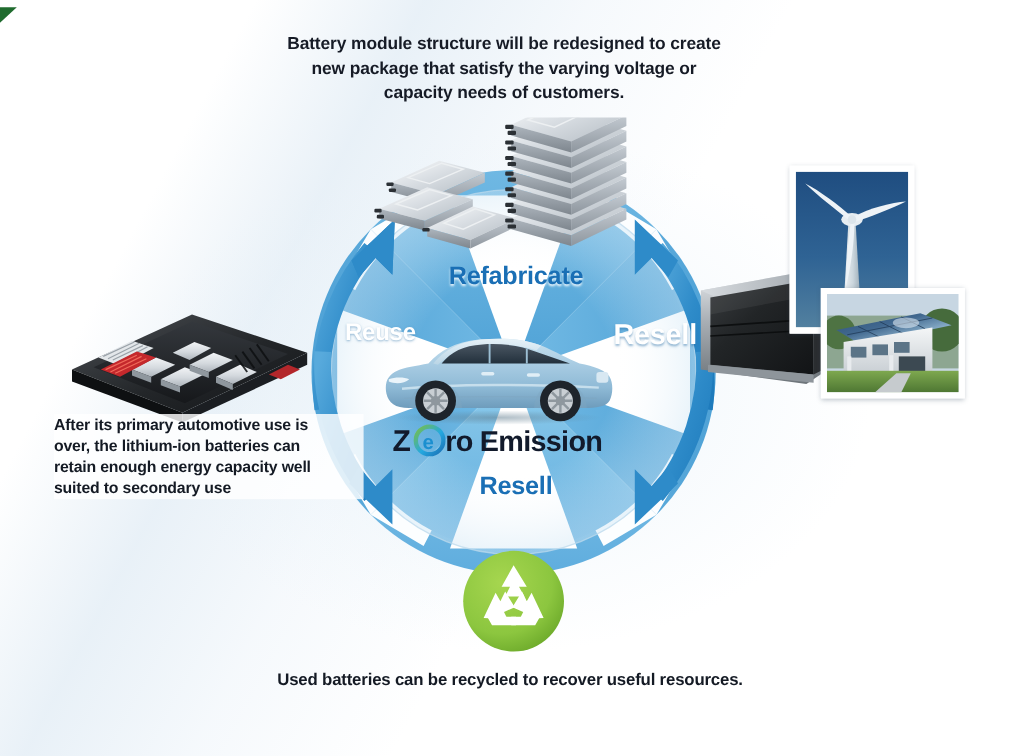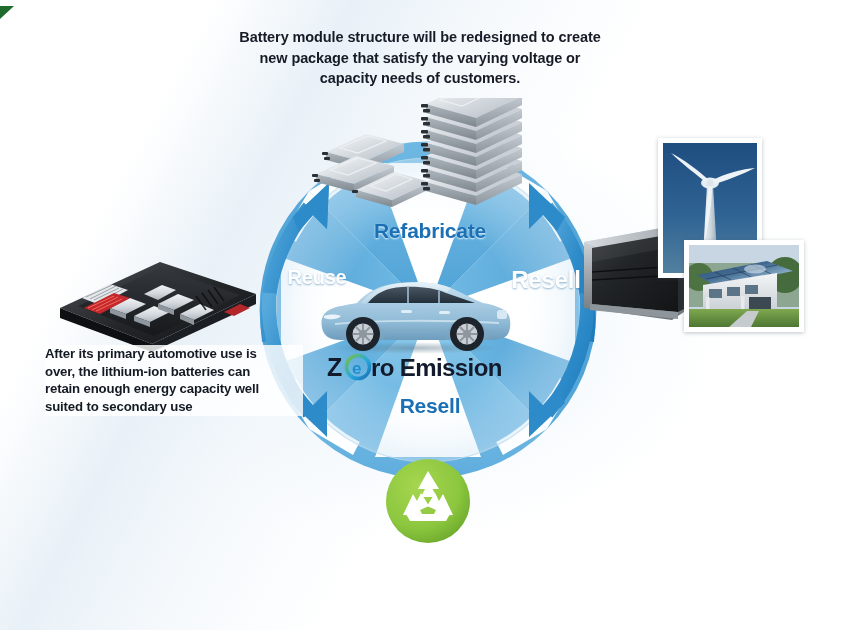--- a/index.html
+++ b/index.html
@@ -697,14 +697,15 @@
       <rect x="0" y="64" width="110" height="18" fill="url(#lawnG)"></rect>
 
       <path d="M40,82 L58,66 L70,66 L62,82 Z" fill="#C6CBCE"></path>
     </svg>
   </div>
 
   <div class="caption left">After its primary automotive use is
 over, the lithium-ion batteries can
 retain enough energy capacity well
 suited to secondary use</div>
+  <div class="caption bottom">Used batteries can be recycled to recover useful resources.</div>
 
 </div>
 
 </body></html>

